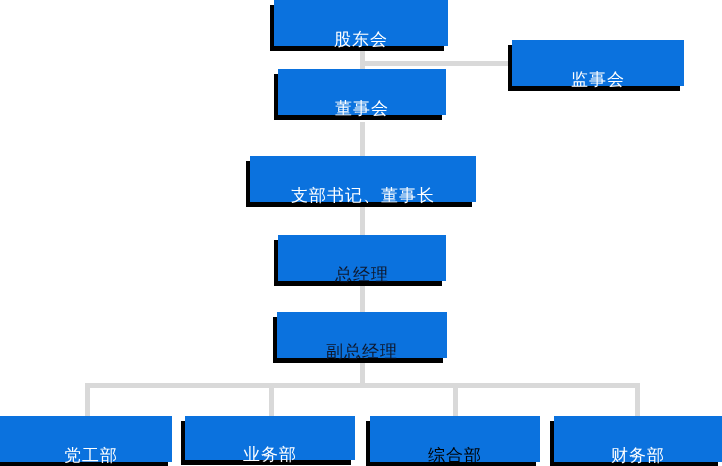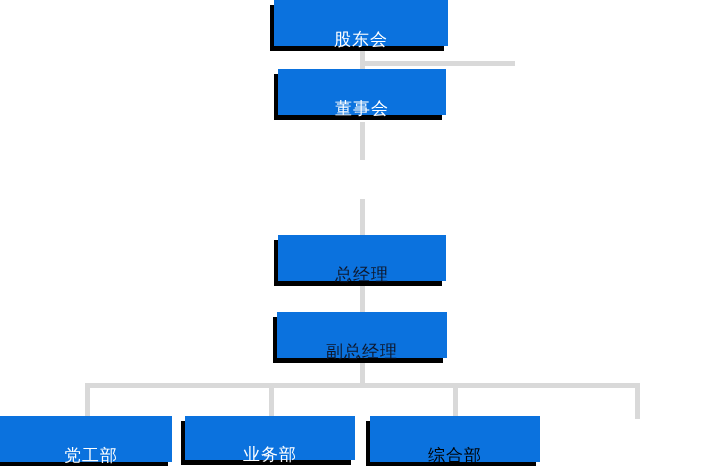--- a/index.html
+++ b/index.html
@@ -58,32 +58,41 @@
   <div class="connector" style="left: 360px; top: 355px; width: 5px; height: 30px; background: rgb(217, 217, 217);"></div>
   <div class="connector" style="left: 85px; top: 383px; width: 555px; height: 5px; background: rgb(217, 217, 217);"></div>
   <div class="connector" style="left: 85px; top: 383px; width: 5px; height: 36px; background: rgb(217, 217, 217);"></div>
   <div class="connector" style="left: 269px; top: 383px; width: 5px; height: 36px; background: rgb(217, 217, 217);"></div>
   <div class="connector" style="left: 453px; top: 383px; width: 5px; height: 36px; background: rgb(217, 217, 217);"></div>
   <div class="connector" style="left: 635px; top: 383px; width: 5px; height: 36px; background: rgb(217, 217, 217);"></div>
 
   <div class="node" style="left: 274px; top: 0px; width: 174px; height: 46px; background: rgb(11, 114, 222); color: rgb(255, 255, 255);">
     <span class="node-label">股东会</span>
   </div>
+  <div class="node" style="left: 512px; top: 40px; width: 172px; height: 46px; background: rgb(11, 114, 222); color: rgb(255, 255, 255);">
+    <span class="node-label">监事会</span>
+  </div>
   <div class="node" style="left: 278px; top: 69px; width: 168px; height: 46px; background: rgb(11, 114, 222); color: rgb(255, 255, 255);">
     <span class="node-label">董事会</span>
+  </div>
+  <div class="node" style="left: 250px; top: 156px; width: 226px; height: 46px; background: rgb(11, 114, 222); color: rgb(255, 255, 255);">
+    <span class="node-label">支部书记、董事长</span>
   </div>
   <div class="node" style="left: 278px; top: 235px; width: 168px; height: 46px; background: rgb(11, 114, 222); color: #0f172a;">
     <span class="node-label">总经理</span>
   </div>
   <div class="node" style="left: 277px; top: 312px; width: 170px; height: 46px; background: rgb(11, 114, 222); color: #0f172a;">
     <span class="node-label">副总经理</span>
   </div>
   <div class="node" style="left: 0px; top: 416px; width: 172px; height: 46px; background: rgb(11, 114, 222); color: rgb(255, 255, 255); padding-left: 10px;">
     <span class="node-label">党工部</span>
   </div>
   <div class="node" style="left: 185px; top: 416px; width: 170px; height: 44px; background: rgb(11, 114, 222); color: rgb(255, 255, 255);">
     <span class="node-label">业务部</span>
   </div>
   <div class="node" style="left: 370px; top: 416px; width: 170px; height: 46px; background: rgb(11, 114, 222); color: #000000;">
     <span class="node-label">综合部</span>
   </div>
+  <div class="node" style="left: 554px; top: 416px; width: 168px; height: 46px; background: rgb(11, 114, 222); color: rgb(255, 255, 255);">
+    <span class="node-label">财务部</span>
+  </div>
 
 </div>
 
 </body></html>

